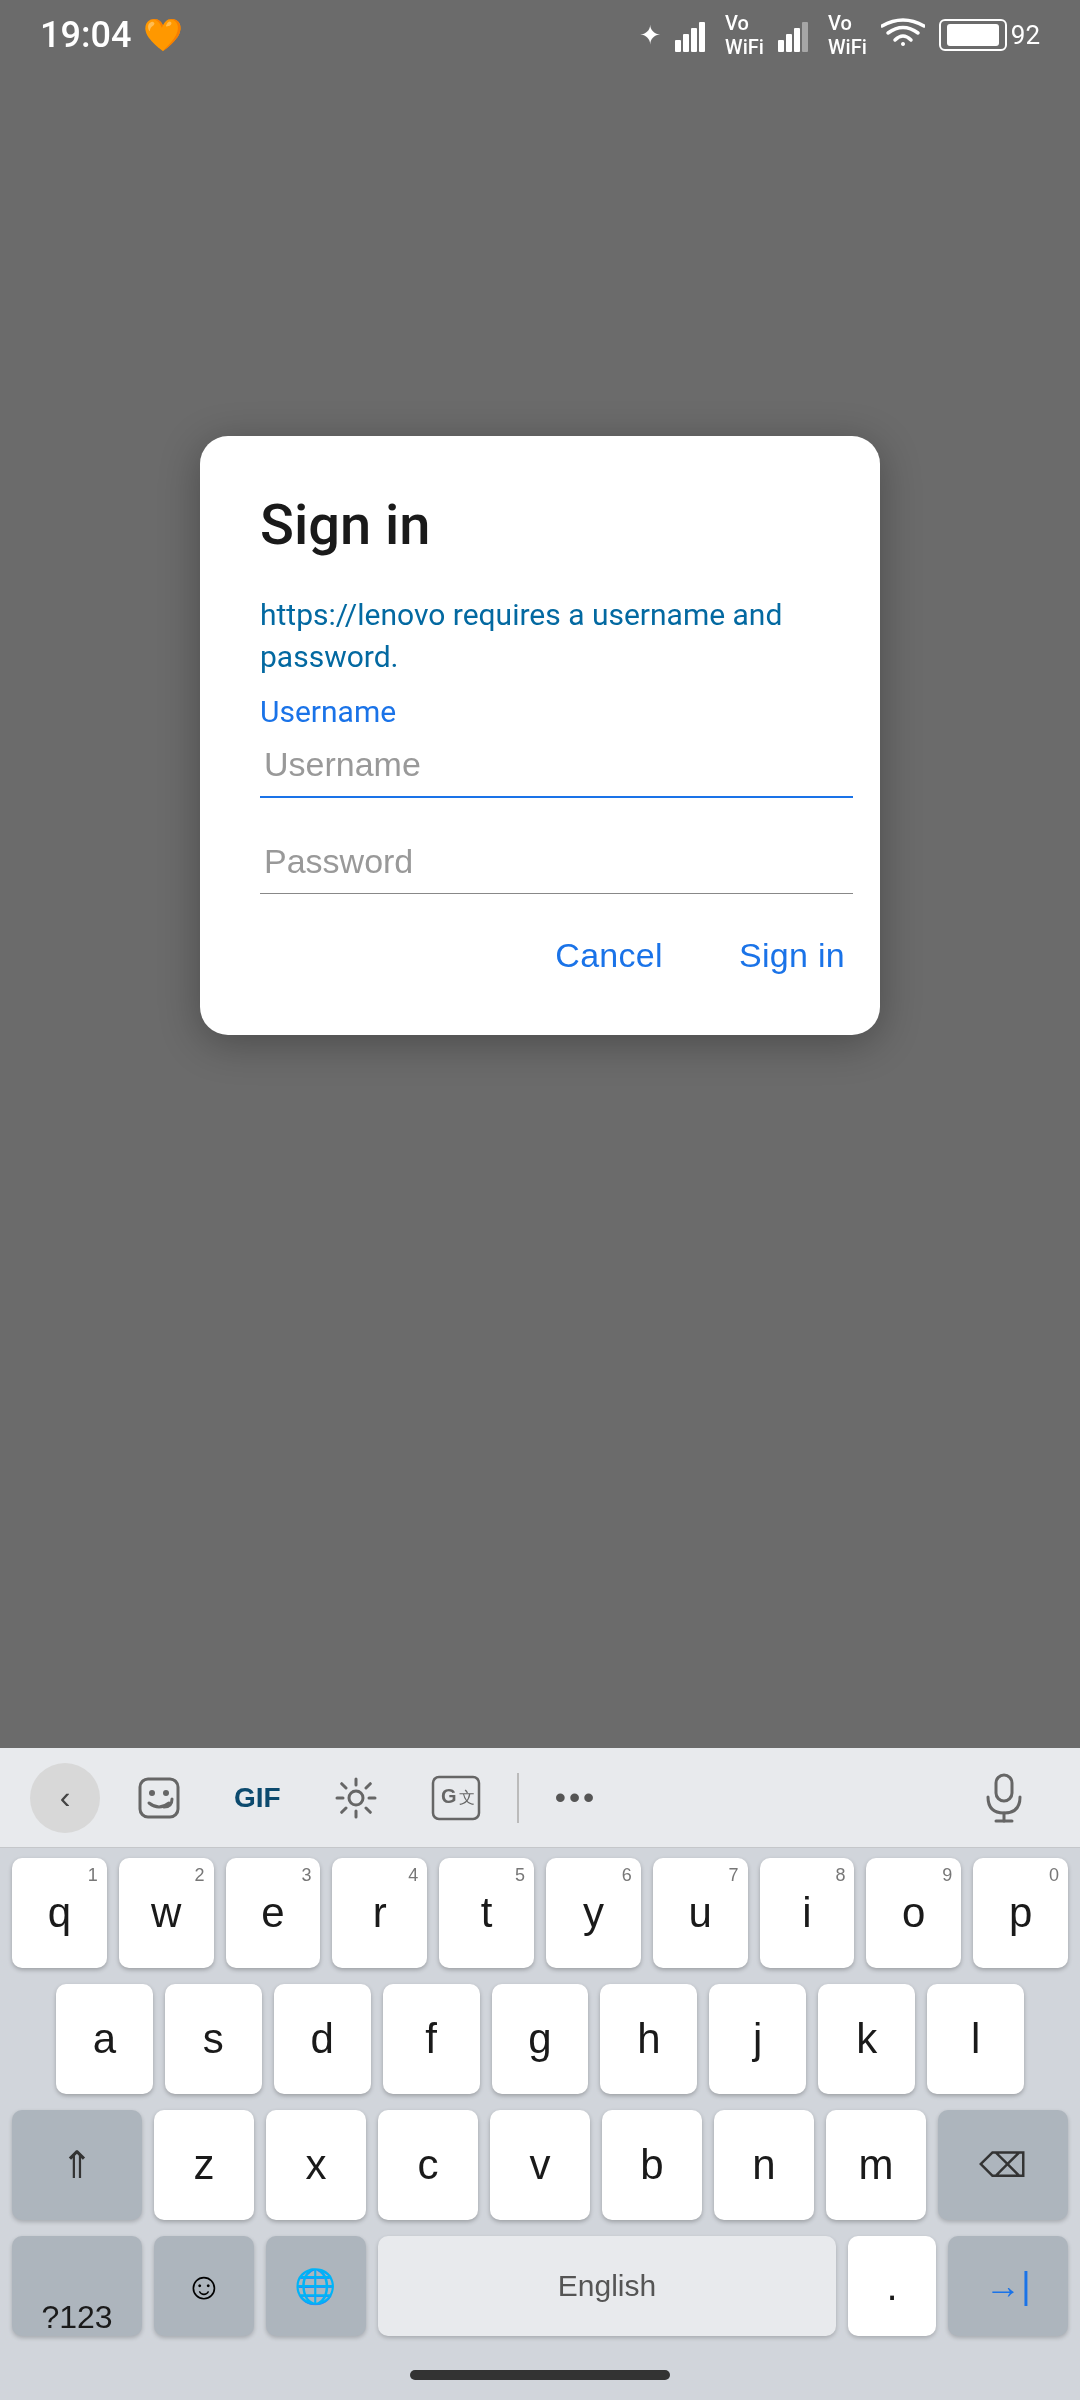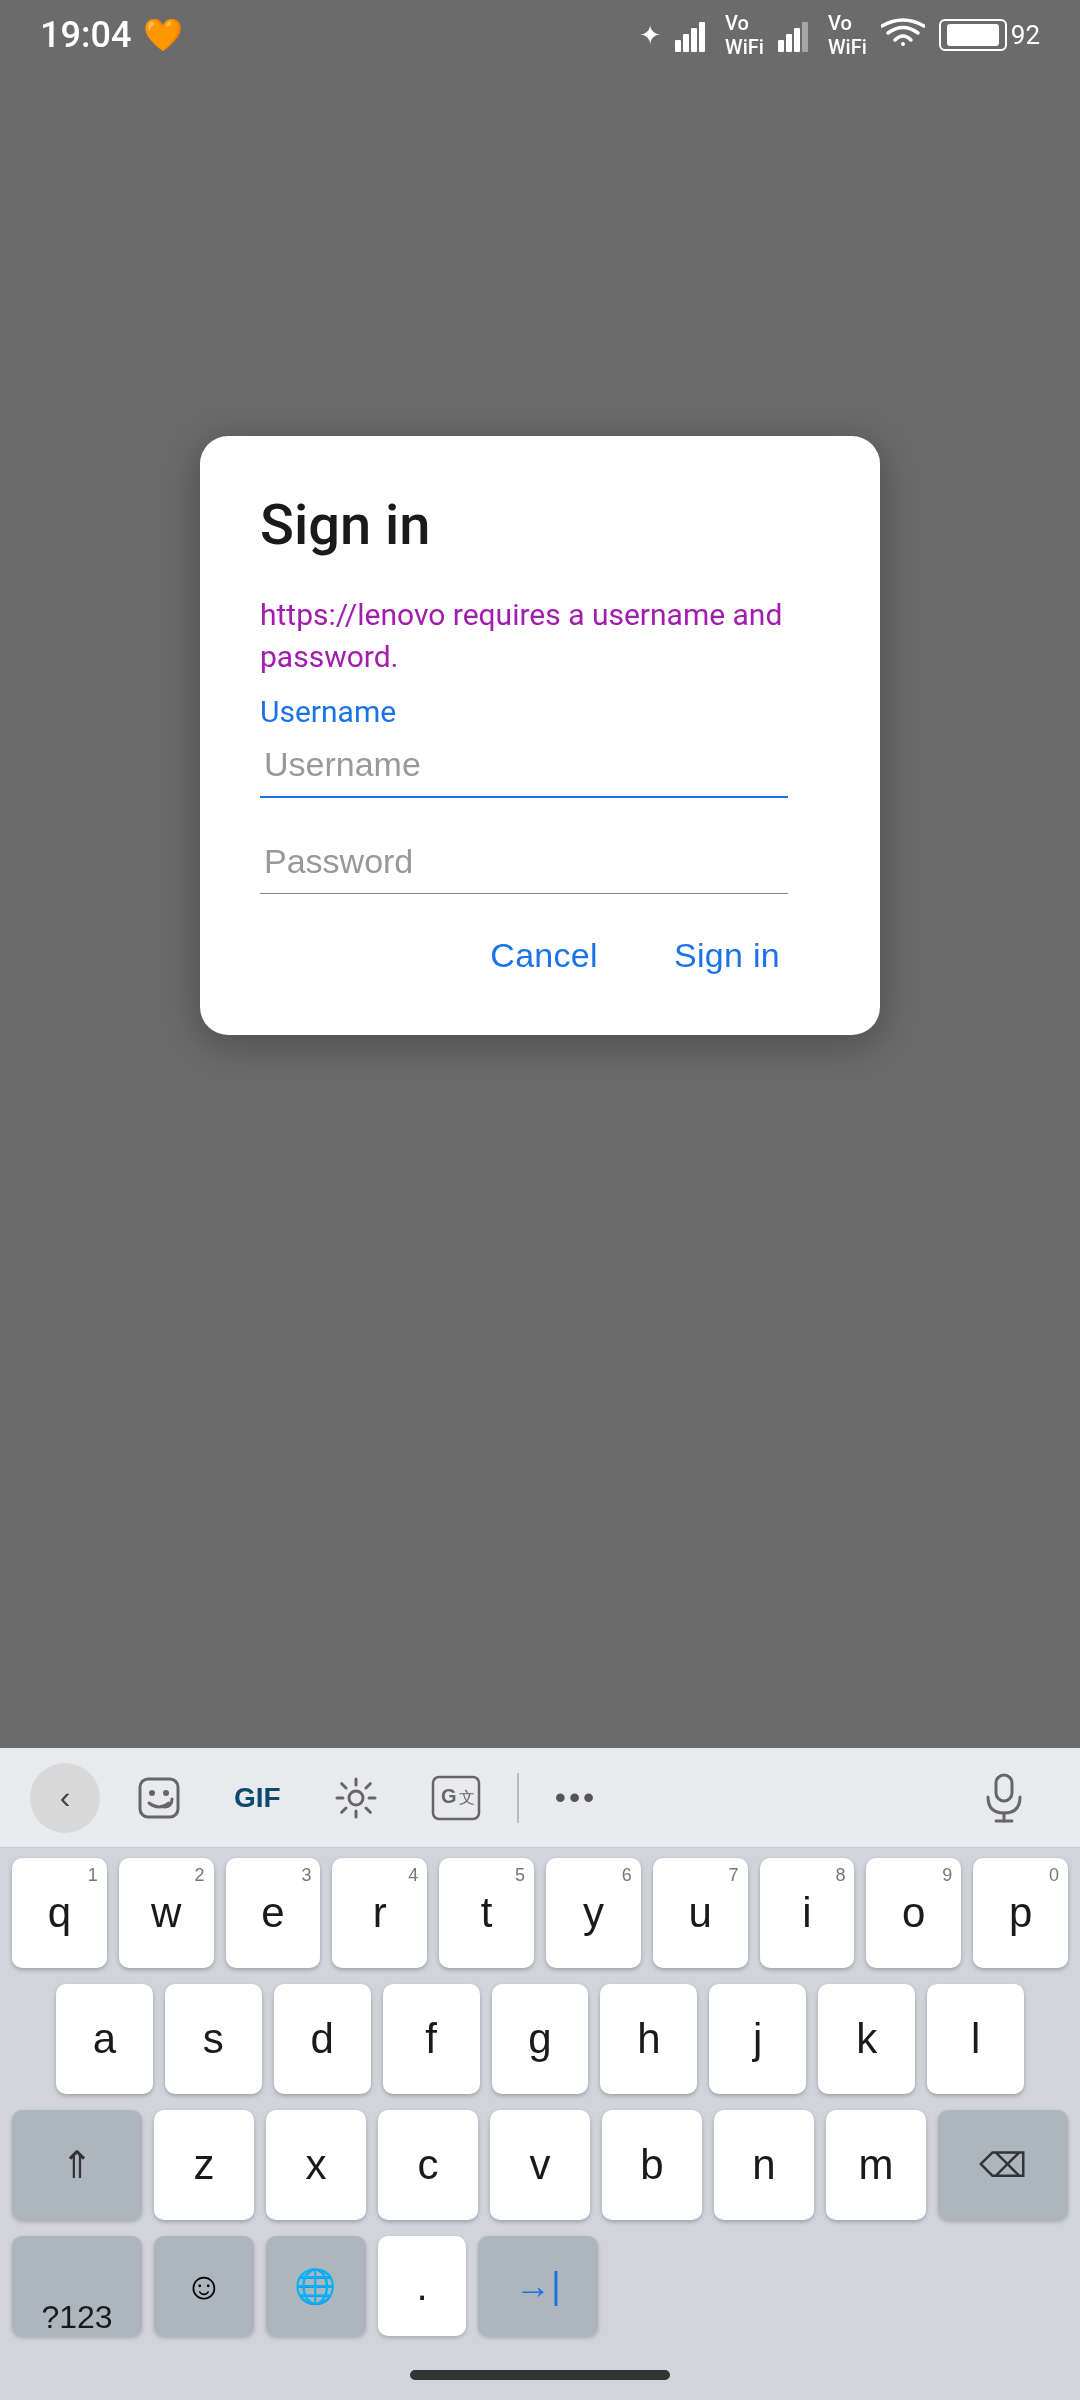--- a/index.html
+++ b/index.html
@@ -65,34 +65,34 @@
       height: 1470px;
       display: flex;
       align-items: center;
       justify-content: center;
     }
 
     .dialog {
       background: white;
       border-radius: 28px;
       width: 680px;
-      padding: 56px 92px 50px 60px;
+      padding: 56px 27px 50px 60px;
       box-shadow: 0 8px 40px rgba(0,0,0,0.3);
     }
 
     .dialog-title {
       font-size: 56px;
       font-weight: 500;
       color: #1a1a1a;
       margin-bottom: 36px;
     }
 
     .dialog-desc {
       font-size: 30px;
-      color: #a21caf;
+      color: #0369a1;
       margin-bottom: 8px;
       line-height: 1.4;
     }
 
     .field-label {
       font-size: 30px;
       color: #1a73e8;
       margin-top: 16px;
       margin-bottom: 4px;
     }
@@ -604,20 +604,23 @@
   <div class="keyboard-bottom-row">
     <button class="key-num-sym">
       <span class="key-num-sym-text">?123</span>
     </button>
     <button class="key-emoji">
       <span style="font-size:38px;">☺</span>
     </button>
     <button class="key-globe">
       <span>🌐</span>
     </button>
+    <button class="key-space">
+      <span class="key-space-text">English</span>
+    </button>
     <button class="key-period">
       <span>.</span>
     </button>
     <button class="key-enter">
       <span>→|</span>
     </button>
   </div>
 
   <div class="home-indicator">
     <div class="home-bar"></div>

